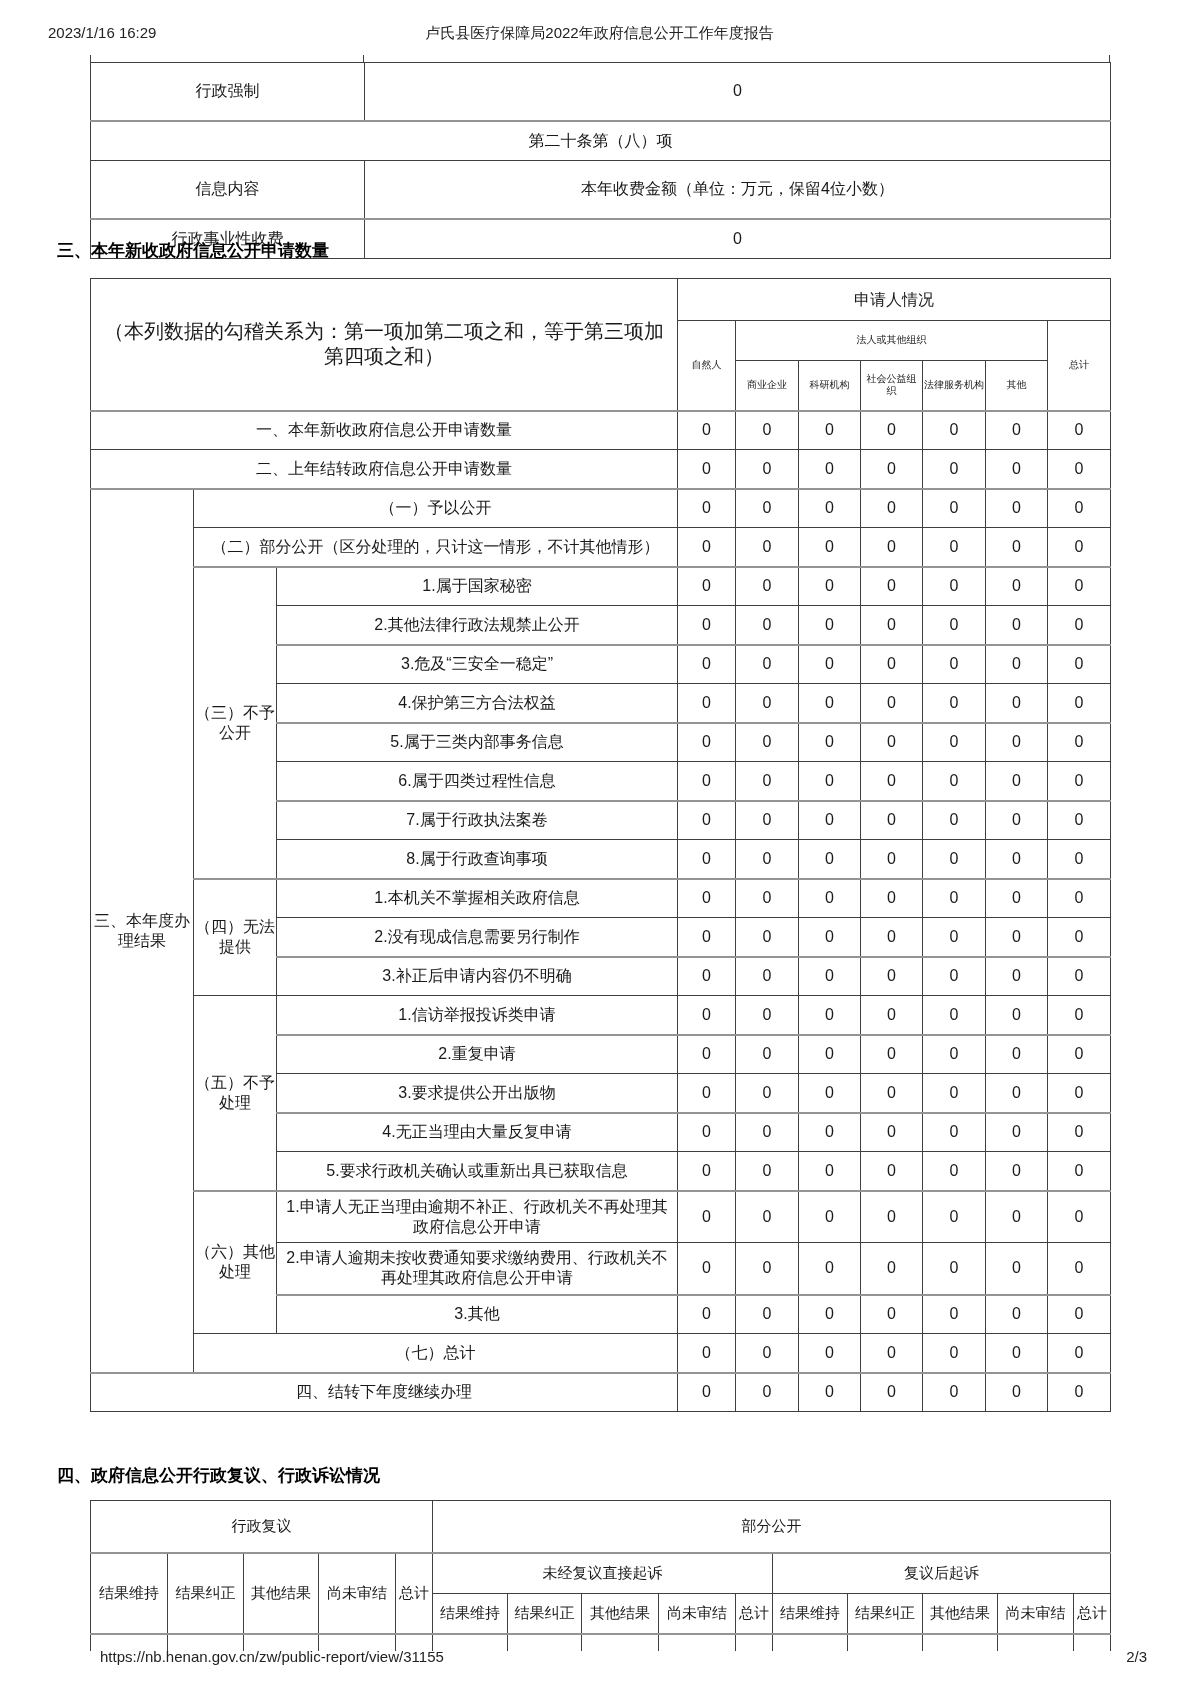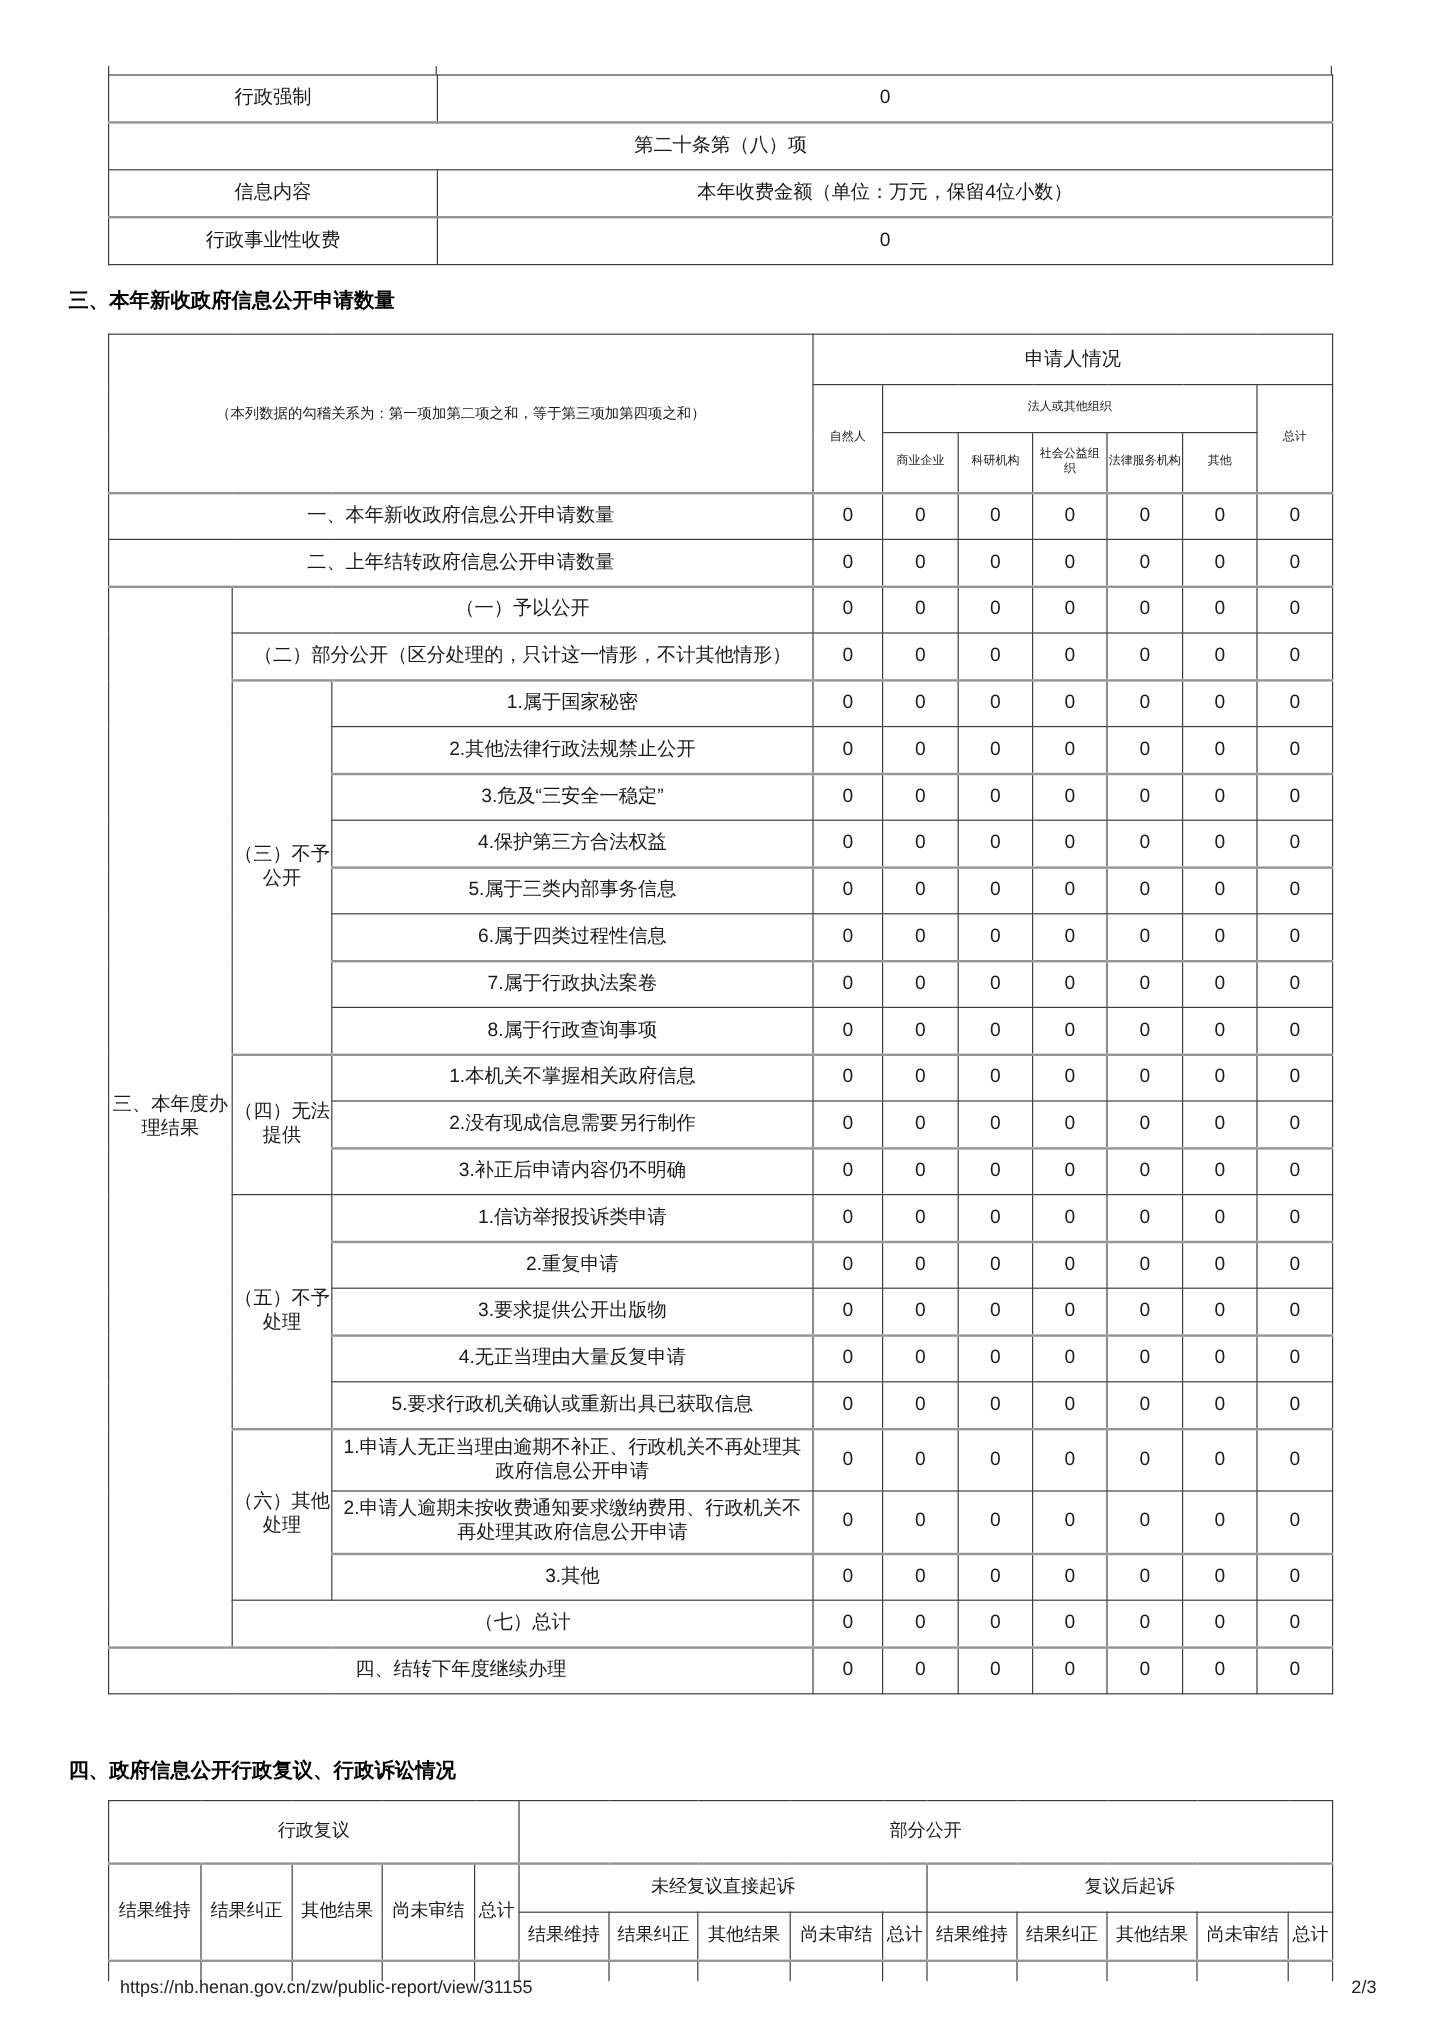--- a/index.html
+++ b/index.html
@@ -26,49 +26,53 @@
   tr.hk>td{border-top:2px solid #949494;}
 
   
   .t1stub{position:absolute;left:90px;top:55px;width:1018px;height:7px;
           border-left:1px solid #3f3f3f;border-right:1px solid #3f3f3f;}
   .t1stub .mid{position:absolute;left:272px;top:0;bottom:0;border-left:1px solid #3f3f3f;}
 
   
   .t1{position:absolute;left:90px;top:62px;width:1020px;}
   .t1 tr{height:40px;}
-  .t1 tr.ta{height:39px;}
+  .t1 tr.ta{height:58px;}
 
   
   .t2{position:absolute;left:90px;top:278px;width:1020px;}
   .t2 tr.h1{height:42px;}
   .t2 tr.h2{height:40px;}
   .t2 tr.h3{height:50px;}
   .t2 tr.h3 td, .t2 tr.h2 td{font-size:10px;padding:1px 1px;}
-  .t2 td.note{font-size:12px;}
+  .t2 td.note{font-size:20px;}
   .t2 tr.dr{height:39px;}
   .t2 tr.tall2{height:52px;}
   .t2 td.grp{padding:0;}
   .t2 td.acell{padding:0 1px;}
   .t2 td.v{padding:0;}
 
   
   .t3{position:absolute;left:90px;top:1500px;width:1020px;}
   .t3 tr.t3r1{height:52px;}
   .t3 tr.t3r2{height:41px;}
   .t3 tr.t3r3{height:40px;}
   .t3 td{padding:1px 1px;font-size:15px;}
   .t3 tr.t3r2>td{border-top:2px solid #949494;}
   .t3 tr.t3r4>td{border-top:2px solid #949494;border-bottom:none;height:14px;}
 </style>
 </head>
 <body>
 
 <div class="page">
 
+  <div class="pheader">
+    <span class="pdate">2023/1/16 16:29</span>
+    <span class="ptitle">卢氏县医疗保障局2022年政府信息公开工作年度报告</span>
+  </div>
 
   <div class="t1stub">
       <span class="mid"></span>
     </div>
 
   <table class="t1">
     <colgroup>
         <col style="width:274px">
         <col style="width:746px">
       </colgroup>

